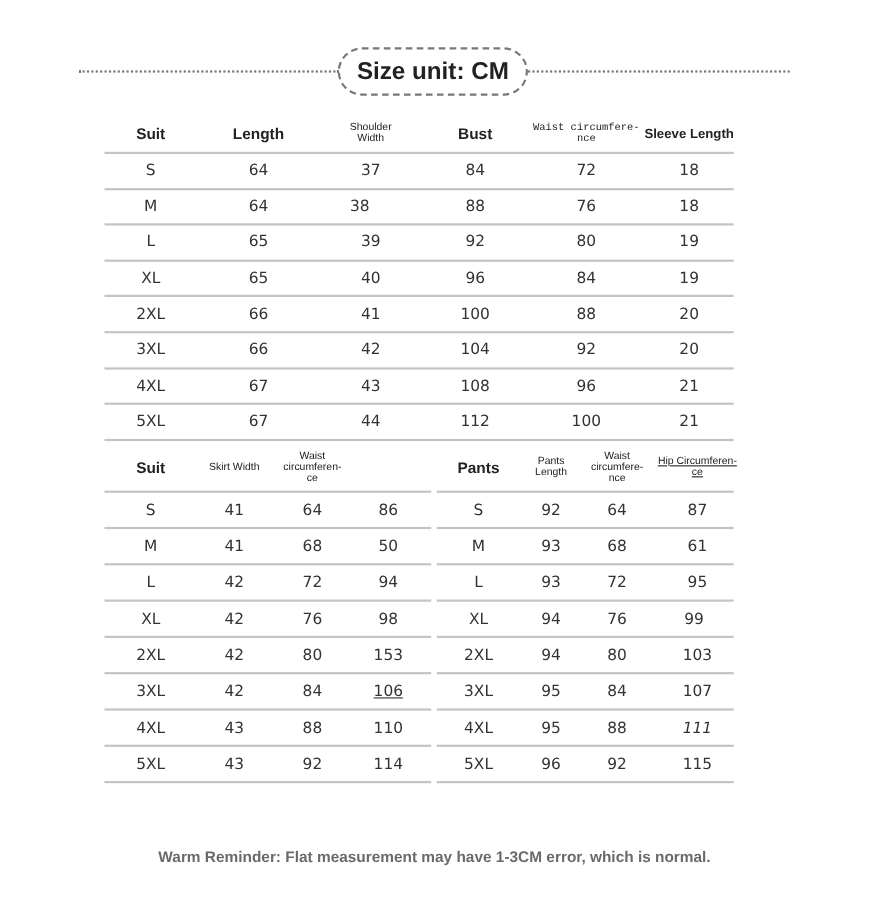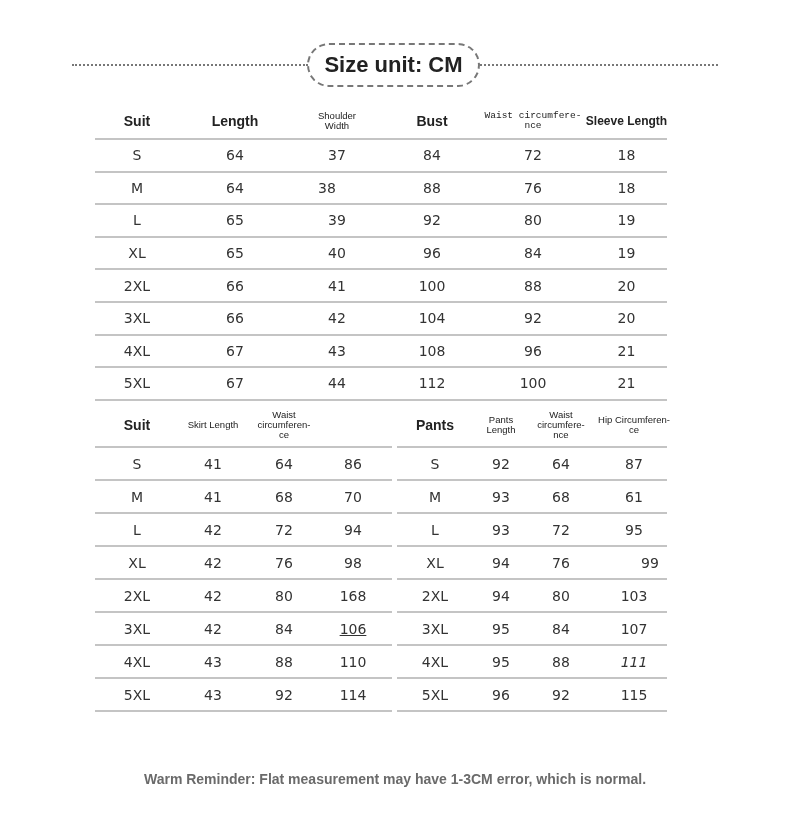--- a/index.html
+++ b/index.html
@@ -141,60 +141,60 @@
   </div>
 <div id="skirt" class="tbl" style="left:95px; top:404px; width:297px; height:310px;">
     <div class="row" style="top: 0px; height: 44px;">
       <div class="cell hdr big" style="left: 2px; width: 80px;">
         <div>
           <div>Suit</div>
         </div>
       </div>
       <div class="cell hdr small" style="left: 82px; width: 72px;">
         <div>
-          <div>Skirt Length</div>
+          <div>Skirt Width</div>
         </div>
       </div>
       <div class="cell hdr small" style="left: 154px; width: 70px;">
         <div>
           <div>Waist</div>
           <div>circumferen-</div>
           <div>ce</div>
         </div>
       </div>
     </div>
     <div class="row" style="top: 44px; height: 33px;">
       <div class="cell val" style="left: 2px; width: 80px;">S</div>
       <div class="cell val" style="left: 82px; width: 72px;">41</div>
       <div class="cell val" style="left: 154px; width: 70px;">64</div>
       <div class="cell val" style="left: 222px; width: 72px;">86</div>
     </div>
     <div class="row" style="top: 77px; height: 33px;">
       <div class="cell val" style="left: 2px; width: 80px;">M</div>
       <div class="cell val" style="left: 82px; width: 72px;">41</div>
       <div class="cell val" style="left: 154px; width: 70px;">68</div>
-      <div class="cell val" style="left: 222px; width: 72px;">70</div>
+      <div class="cell val" style="left: 222px; width: 72px;">50</div>
     </div>
     <div class="row" style="top: 110px; height: 33px;">
       <div class="cell val" style="left: 2px; width: 80px;">L</div>
       <div class="cell val" style="left: 82px; width: 72px;">42</div>
       <div class="cell val" style="left: 154px; width: 70px;">72</div>
       <div class="cell val" style="left: 222px; width: 72px;">94</div>
     </div>
     <div class="row" style="top: 143px; height: 33px;">
       <div class="cell val" style="left: 2px; width: 80px;">XL</div>
       <div class="cell val" style="left: 82px; width: 72px;">42</div>
       <div class="cell val" style="left: 154px; width: 70px;">76</div>
       <div class="cell val" style="left: 222px; width: 72px;">98</div>
     </div>
     <div class="row" style="top: 176px; height: 33px;">
       <div class="cell val" style="left: 2px; width: 80px;">2XL</div>
       <div class="cell val" style="left: 82px; width: 72px;">42</div>
       <div class="cell val" style="left: 154px; width: 70px;">80</div>
-      <div class="cell val" style="left: 222px; width: 72px;">168</div>
+      <div class="cell val" style="left: 222px; width: 72px;">153</div>
     </div>
     <div class="row" style="top: 209px; height: 33px;">
       <div class="cell val" style="left: 2px; width: 80px;">3XL</div>
       <div class="cell val" style="left: 82px; width: 72px;">42</div>
       <div class="cell val" style="left: 154px; width: 70px;">84</div>
       <div class="cell val" style="left: 222px; width: 72px; text-decoration: underline;">106</div>
     </div>
     <div class="row" style="top: 242px; height: 33px;">
       <div class="cell val" style="left: 2px; width: 80px;">4XL</div>
       <div class="cell val" style="left: 82px; width: 72px;">43</div>
@@ -221,21 +221,21 @@
           <div>Length</div>
         </div>
       </div>
       <div class="cell hdr small" style="left: 134px; width: 60px;">
         <div>
           <div>Waist</div>
           <div>circumfere-</div>
           <div>nce</div>
         </div>
       </div>
-      <div class="cell hdr small" style="left: 196px; width: 82px;">
+      <div class="cell hdr small" style="left: 196px; width: 82px; text-decoration: underline;">
         <div>
           <div>Hip Circumferen-</div>
           <div>ce</div>
         </div>
       </div>
     </div>
     <div class="row" style="top: 44px; height: 33px;">
       <div class="cell val" style="left: 0px; width: 76px;">S</div>
       <div class="cell val" style="left: 73px; width: 62px;">92</div>
       <div class="cell val" style="left: 134px; width: 60px;">64</div>
@@ -250,21 +250,21 @@
     <div class="row" style="top: 110px; height: 33px;">
       <div class="cell val" style="left: 0px; width: 76px;">L</div>
       <div class="cell val" style="left: 73px; width: 62px;">93</div>
       <div class="cell val" style="left: 134px; width: 60px;">72</div>
       <div class="cell val" style="left: 196px; width: 82px;">95</div>
     </div>
     <div class="row" style="top: 143px; height: 33px;">
       <div class="cell val" style="left: 0px; width: 76px;">XL</div>
       <div class="cell val" style="left: 73px; width: 62px;">94</div>
       <div class="cell val" style="left: 134px; width: 60px;">76</div>
-      <div class="cell val" style="left: 212px; width: 82px;">99</div>
+      <div class="cell val" style="left: 193px; width: 82px;">99</div>
     </div>
     <div class="row" style="top: 176px; height: 33px;">
       <div class="cell val" style="left: 0px; width: 76px;">2XL</div>
       <div class="cell val" style="left: 73px; width: 62px;">94</div>
       <div class="cell val" style="left: 134px; width: 60px;">80</div>
       <div class="cell val" style="left: 196px; width: 82px;">103</div>
     </div>
     <div class="row" style="top: 209px; height: 33px;">
       <div class="cell val" style="left: 0px; width: 76px;">3XL</div>
       <div class="cell val" style="left: 73px; width: 62px;">95</div>

